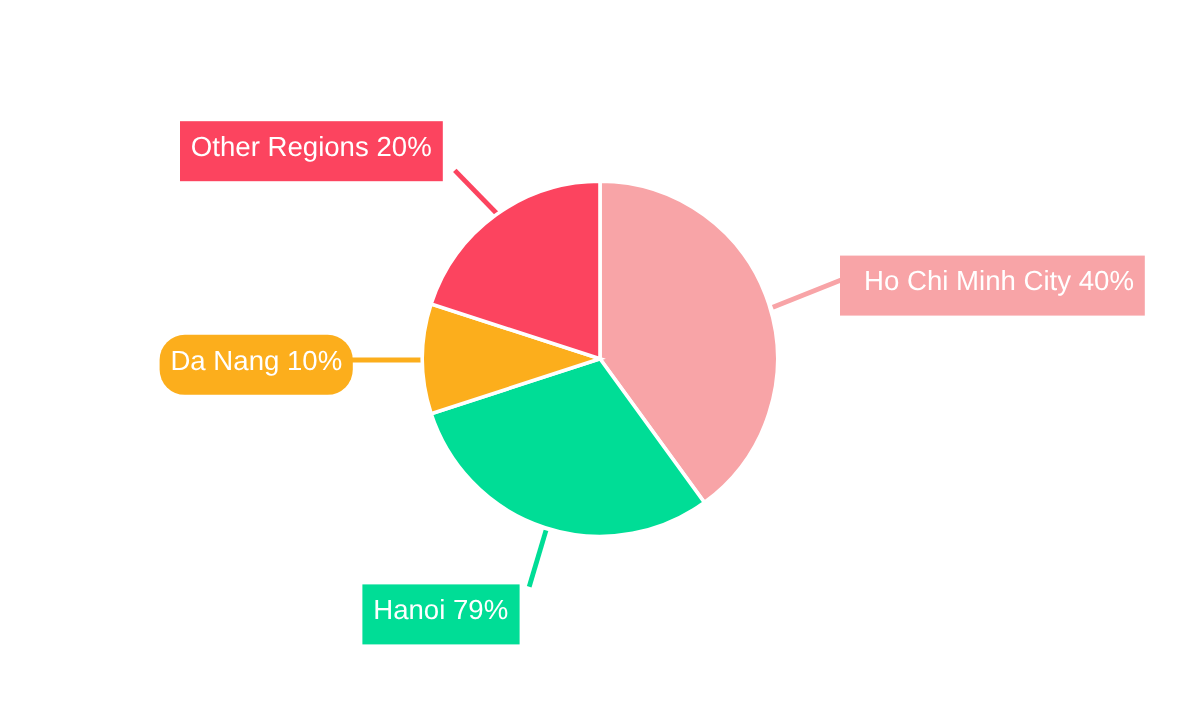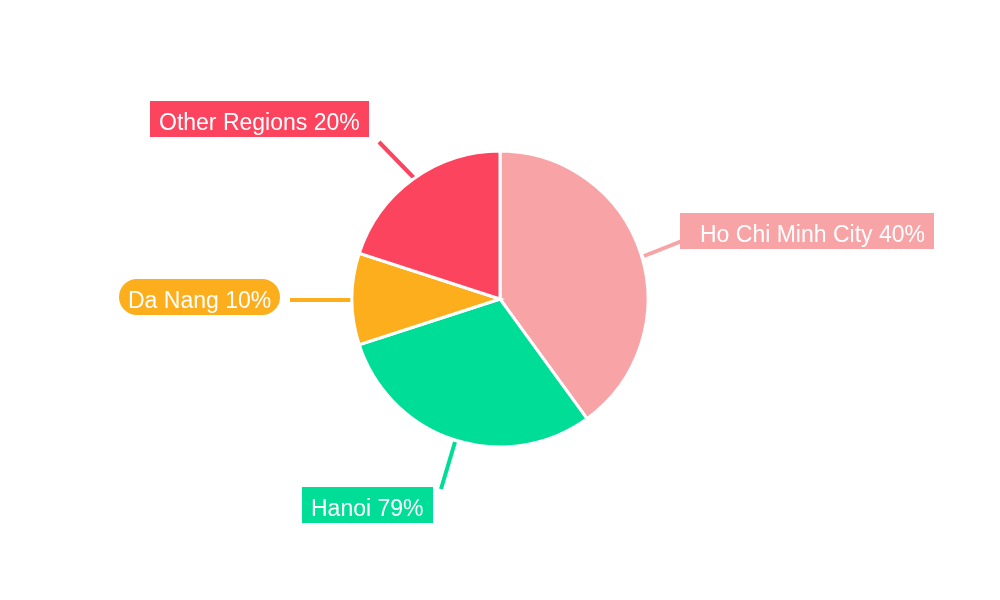--- a/index.html
+++ b/index.html
@@ -24,29 +24,29 @@
     top: 0;
     width: 1000px;
     height: 600px;
   }
   .pie-label {
     position: absolute;
     color: #ffffff;
     font-family: "Liberation Sans", sans-serif;
     font-size: 23px;
     line-height: 42px;
-    height: 36px;
+    height: 50px;
     padding: 0 9px;
     white-space: nowrap;
     box-sizing: border-box;
     letter-spacing: 0px;
   }
-  #label-hcmc  { left: 680px; top: 213px; background: #F8A4A7; padding-left: 20px; }
+  #label-hcmc  { left: 700px; top: 213px; background: #F8A4A7; padding-left: 20px; }
   #label-hanoi { left: 302px; top: 487px; background: #00DD96; }
-  #label-danang{ left: 119px; top: 279px; background: #FCAE1C; border-radius: 21px; }
+  #label-danang{ left: 133px; top: 279px; background: #FCAE1C; border-radius: 21px; }
   #label-other { left: 150px; top: 101px; background: #FC445F; }
 </style>
 </head>
 <body>
 
 <div id="canvas" style="background: rgb(255, 255, 255);">
 
   <svg id="pie-svg" viewBox="0 0 1000 600">
 
     <line x1="644" y1="256" x2="702" y2="233" stroke="#F8A4A7" stroke-width="4" stroke-linecap="butt"></line>

